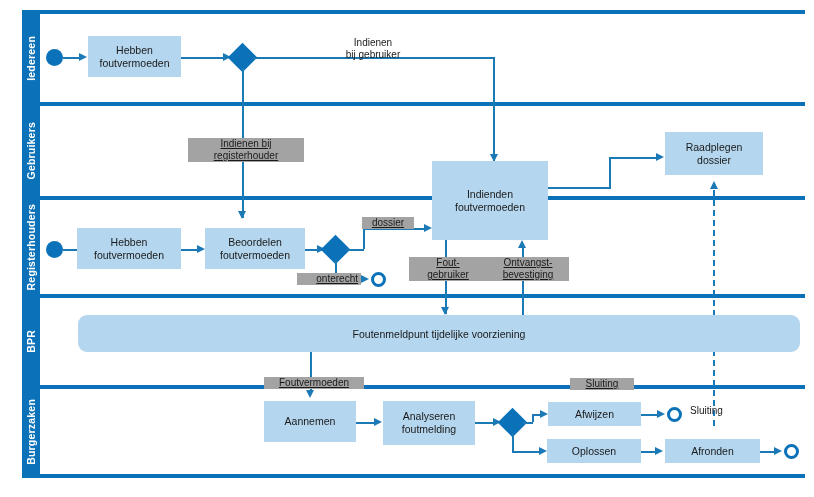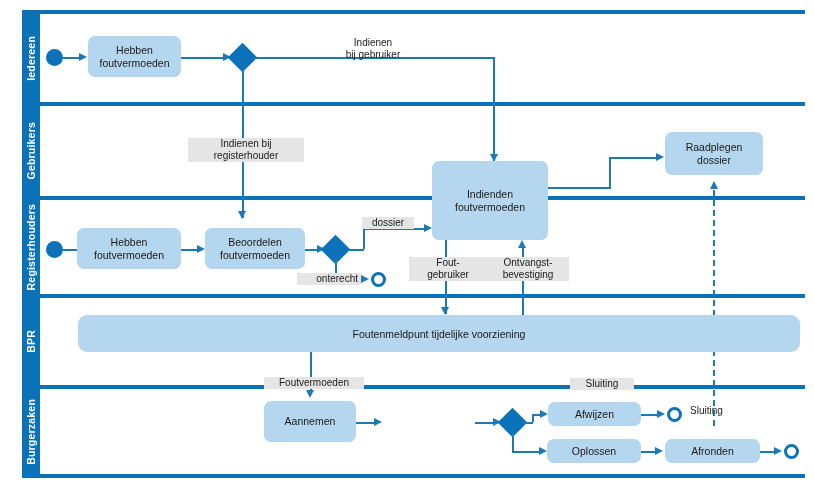--- a/index.html
+++ b/index.html
@@ -14,21 +14,21 @@
     color:#ffffff;font-size:10.5px;font-weight:bold;letter-spacing:.2px;
     white-space:nowrap;font-family:"Liberation Sans", sans-serif;
   }
   .lane-divider{position:absolute;left:22px;width:783px;height:4px;background:#0b72b9;}
   .pool-border-top{position:absolute;left:22px;top:10px;width:783px;height:4px;background:#0b72b9;}
   .pool-border-bottom{position:absolute;left:22px;top:474px;width:783px;height:4px;background:#0b72b9;}
   .pool-border-left{position:absolute;left:22px;top:10px;width:4px;height:468px;background:#0b72b9;}
 
   
   .task{
-    position:absolute;background:#b4d6ee;border-radius:7px;
+    position:absolute;background:#b4d6ee;border-radius:0;
     display:flex;align-items:center;justify-content:center;text-align:center;
     color:#1a1a1a;font-size:10.5px;line-height:1.22;
     font-family:"Liberation Sans", sans-serif;padding:2px 4px;box-sizing:border-box;
   }
   .bigbar{
     position:absolute;background:#b4d6ee;border-radius:9px;
     display:flex;align-items:center;justify-content:center;
     font-size:10.5px;color:#1a1a1a;font-family:"Liberation Sans", sans-serif;
   }
 
@@ -48,21 +48,21 @@
   .ah{position:absolute;width:0;height:0;}
   .ah.r{border-top:4.5px solid transparent;border-bottom:4.5px solid transparent;border-left:8px solid #1b7ab5;}
   .ah.d{border-left:4.5px solid transparent;border-right:4.5px solid transparent;border-top:8px solid #1b7ab5;}
   .ah.u{border-left:4.5px solid transparent;border-right:4.5px solid transparent;border-bottom:8px solid #1b7ab5;}
 
   
   .flab{
     position:absolute;font-size:10px;color:#1a1a1a;line-height:1.2;
     text-align:center;font-family:"Liberation Sans", sans-serif;white-space:pre-line;
   }
-  .flab.wbg{background:#e5e5e5;padding:0 3px;}
+  .flab.wbg{background:#a3a3a3;padding:0 3px;text-decoration:underline;}
 </style>
 </head>
 <body>
 
 <div id="stage">
 
   <div class="pool-border-top"></div>
   <div class="pool-border-bottom"></div>
   <div class="pool-border-left"></div>
 
@@ -182,20 +182,24 @@
   <div class="ah d" style="left:306px;top:390px;"></div>
   <div class="flab wbg" style="left:264px;top:377px;width:94px;">Foutvermoeden</div>
 
   <div class="task" style="left:264px;top:401px;width:92px;height:41px;">
     <span>Aannemen</span>
   </div>
 
   <div class="ln h" style="left:356px;top:421.5px;width:18px;"></div>
   <div class="ah r" style="left:374px;top:418px;"></div>
 
+  <div class="task" style="left:383px;top:401px;width:92px;height:44px;">
+    <span>Analyseren
+foutmelding</span>
+  </div>
 
   <div class="ln h" style="left:475px;top:421.5px;width:18px;"></div>
   <div class="ah r" style="left:493px;top:418px;"></div>
   <div class="gw" style="left:502px;top:412px;"></div>
 
   <div class="ln h" style="left:523px;top:421.5px;width:10px;"></div>
   <div class="ln v" style="left:532px;top:414px;height:8px;"></div>
   <div class="ln h" style="left:532px;top:413.5px;width:8px;"></div>
   <div class="ah r" style="left:540px;top:410px;"></div>
 

